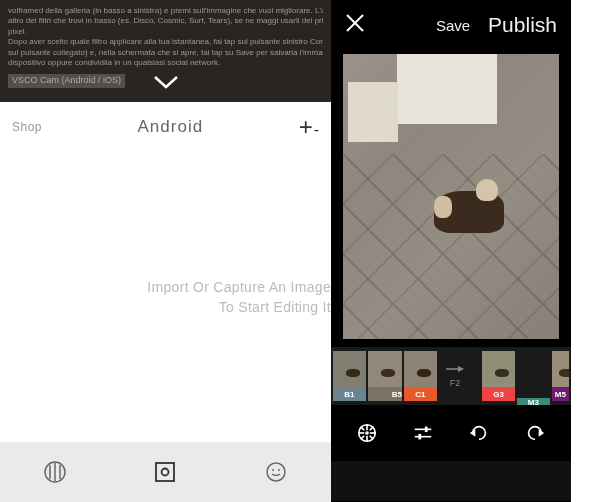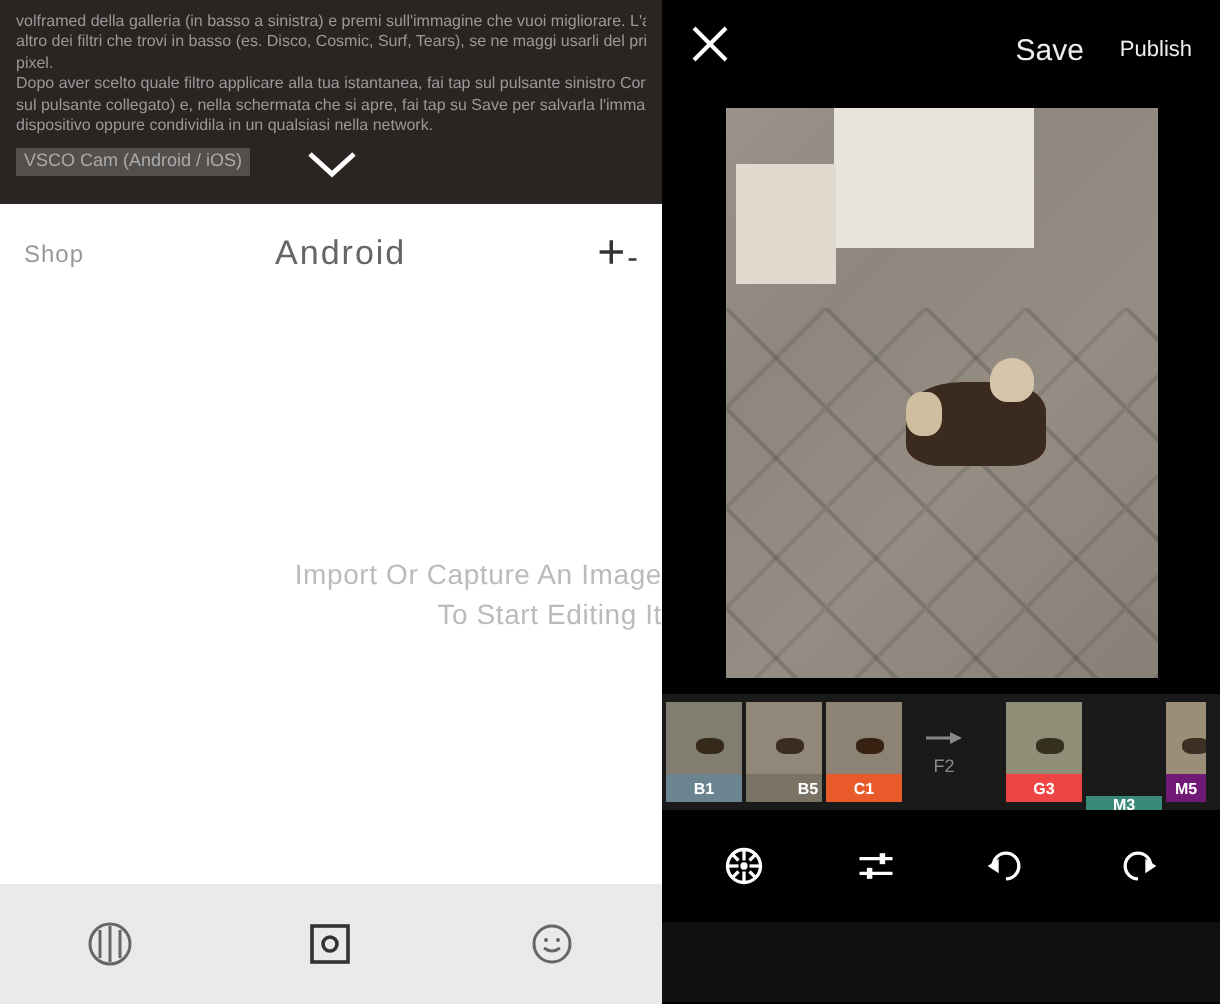--- a/index.html
+++ b/index.html
@@ -19,26 +19,26 @@
     .plus-minus { color: #333; font-size: 24px; font-weight: 300; display: flex; align-items: baseline; }
     .plus-minus .minus { font-size: 16px; margin-left: 1px; }
     
     .empty-state { flex: 1; display: flex; flex-direction: column; align-items: flex-end; justify-content: center; color: #bbb; font-size: 14px; letter-spacing: 0.3px; }
     .empty-state div { margin: 2px 0; }
     
     .left-bottom { height: 60px; background: #eaeaea; display: flex; align-items: center; justify-content: space-around; }
     .bottom-icon { width: 24px; height: 24px; display: flex; align-items: center; justify-content: center; }
     
     
-    .right-panel { width: 279px; height: 502px; background: #000; display: flex; flex-direction: column; }
+    .right-panel { width: 240px; height: 502px; background: #000; display: flex; flex-direction: column; }
     .right-header { height: 50px; display: flex; align-items: center; padding: 0 14px; }
     .close-x { color: #fff; font-size: 24px; font-weight: 200; }
     .header-spacer { flex: 1; }
     .save-btn { color: #eee; font-size: 15px; margin-right: 18px; }
-    .publish-btn { color: #eee; font-size: 11px; }
+    .publish-btn { color: #eee; font-size: 21px; }
     
     .photo-area { display: flex; justify-content: center; padding: 4px 0 8px; }
     .photo { width: 216px; height: 285px; background: #8a8378; position: relative; overflow: hidden; }
     .photo .ground { position: absolute; top: 0; left: 0; right: 0; bottom: 0; background: 
       linear-gradient(135deg, #9b9389 0%, #8e877d 30%, #958d83 60%, #888077 100%); }
     .photo .tiles { position: absolute; top: 35%; left: 0; right: 0; bottom: 0; 
       background-image: 
         linear-gradient(45deg, transparent 48%, rgba(0,0,0,0.15) 49%, rgba(0,0,0,0.15) 51%, transparent 52%),
         linear-gradient(-45deg, transparent 48%, rgba(0,0,0,0.1) 49%, rgba(0,0,0,0.1) 51%, transparent 52%);
       background-size: 50px 50px; }
@@ -67,21 +67,21 @@
 
 <div class="container">
 
   <div class="left-panel">
     <div class="doc-bg">
       <div class="doc-line">volframed della galleria (in basso a sinistra) e premi sull'immagine che vuoi migliorare. L'app verrà tutto un</div>
       <div class="doc-line">altro dei filtri che trovi in basso (es. Disco, Cosmic, Surf, Tears), se ne maggi usarli del primo</div>
       <div class="doc-line">pixel.</div>
       <div class="doc-line">Dopo aver scelto quale filtro applicare alla tua istantanea, fai tap sul pulsante sinistro Condividi (il terzo</div>
       <div class="doc-line">sul pulsante collegato) e, nella schermata che si apre, fai tap su Save per salvarla l'immagine sul tuo</div>
-      <div class="doc-line">dispositivo oppure condividila in un qualsiasi nella network.</div>
+      <div class="doc-line">dispositivo oppure condividila in un qualsiasi social network.</div>
       <span class="vsco-label">VSCO Cam (Android / iOS)</span>
       <div class="collapse-chevron">
         <svg width="26" height="16" viewBox="0 0 26 16">
             <path d="M2 2 L13 12 L24 2" stroke="#fff" stroke-width="2.5" fill="none"></path>
           </svg>
       </div>
     </div>
 
     <div class="left-header">
       <span class="shop-link">Shop</span>

